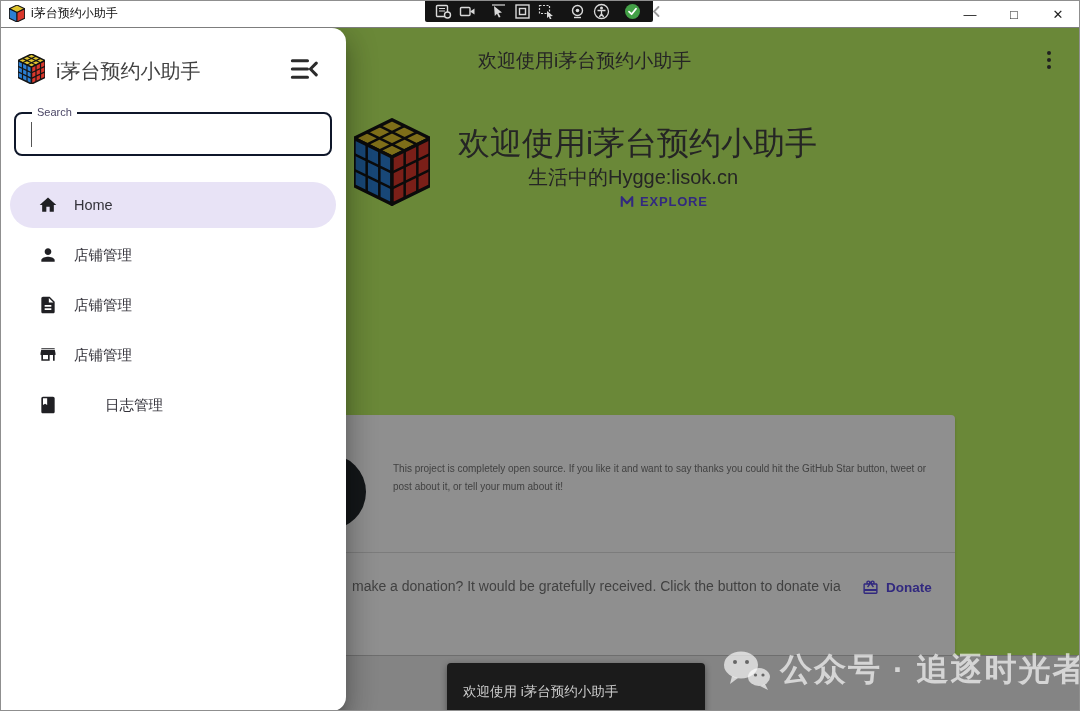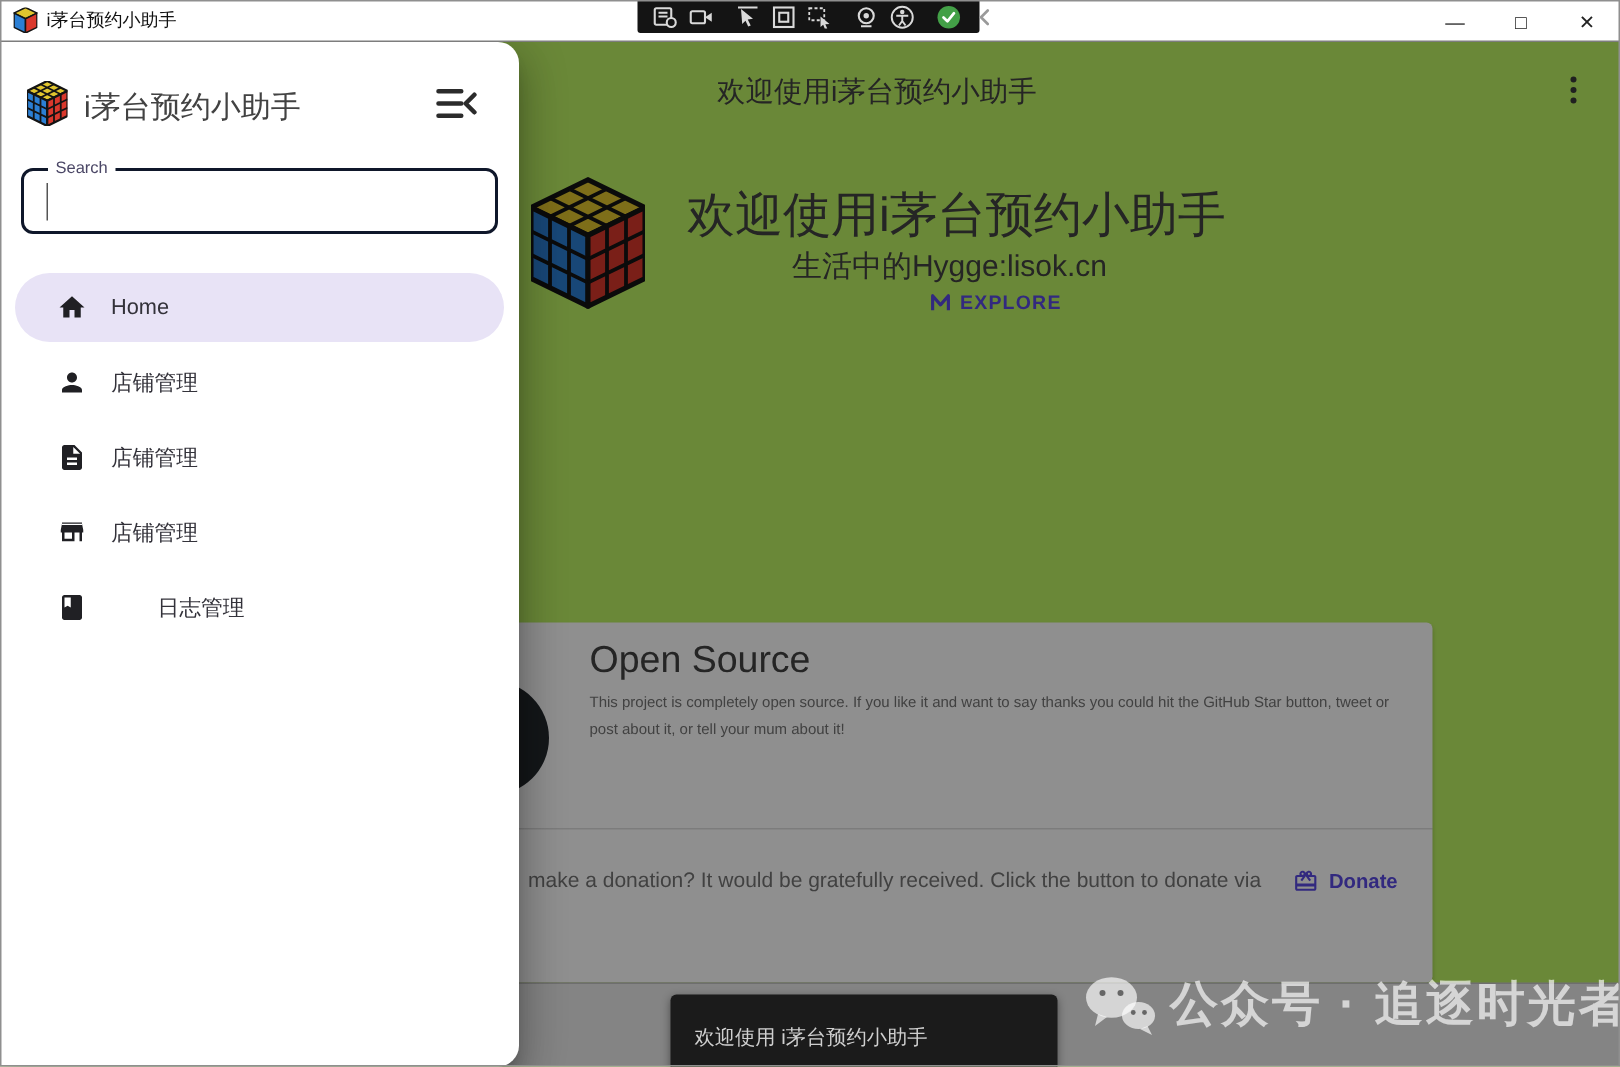--- a/index.html
+++ b/index.html
@@ -112,21 +112,20 @@
   <div class="hero-title">欢迎使用i茅台预约小助手</div>
   <div class="hero-sub">生活中的Hygge:lisok.cn</div>
   <div class="explore-btn">
     <svg width="14" height="15" viewBox="0 0 16 16">
       <path d="M2 14 V3 l6 7 6-7 v11" fill="none" stroke="#594AE2" stroke-width="2.4" stroke-linejoin="round"></path>
     </svg>
     <span>EXPLORE</span>
   </div>
 
   <div class="card"></div>
-  <div class="os-heading">Open Source</div>
   <div class="os-body">This project is completely open source. If you like it and want to say thanks you could hit the GitHub Star button, tweet or post about it, or tell your mum about it!</div>
   <div class="card-divider"></div>
   <div class="donate-text">make a donation?  It would be gratefully received.  Click the button to donate via</div>
   <div class="donate-btn">
     <svg width="17" height="17" viewBox="0 0 24 24">
       <path fill="#594AE2" d="M20 6h-2.18c.11-.31.18-.65.18-1 0-1.66-1.34-3-3-3-1.05 0-1.96.54-2.5 1.35l-.5.67-.5-.68C10.96 2.54 10.05 2 9 2 7.34 2 6 3.34 6 5c0 .35.07.69.18 1H4c-1.11 0-1.99.89-1.99 2L2 19c0 1.11.89 2 2 2h16c1.11 0 2-.89 2-2V8c0-1.11-.89-2-2-2zm-5-2c.55 0 1 .45 1 1s-.45 1-1 1-1-.45-1-1 .45-1 1-1zM9 4c.55 0 1 .45 1 1s-.45 1-1 1-1-.45-1-1 .45-1 1-1zm11 15H4v-2h16v2zm0-5H4V8h5.08L7 10.83 8.62 12 11 8.76l1-1.36 1 1.36L15.38 12 17 10.83 14.92 8H20v6z"></path>
     </svg>
     <span>Donate</span>
   </div>
   <div class="github-circle"></div>

